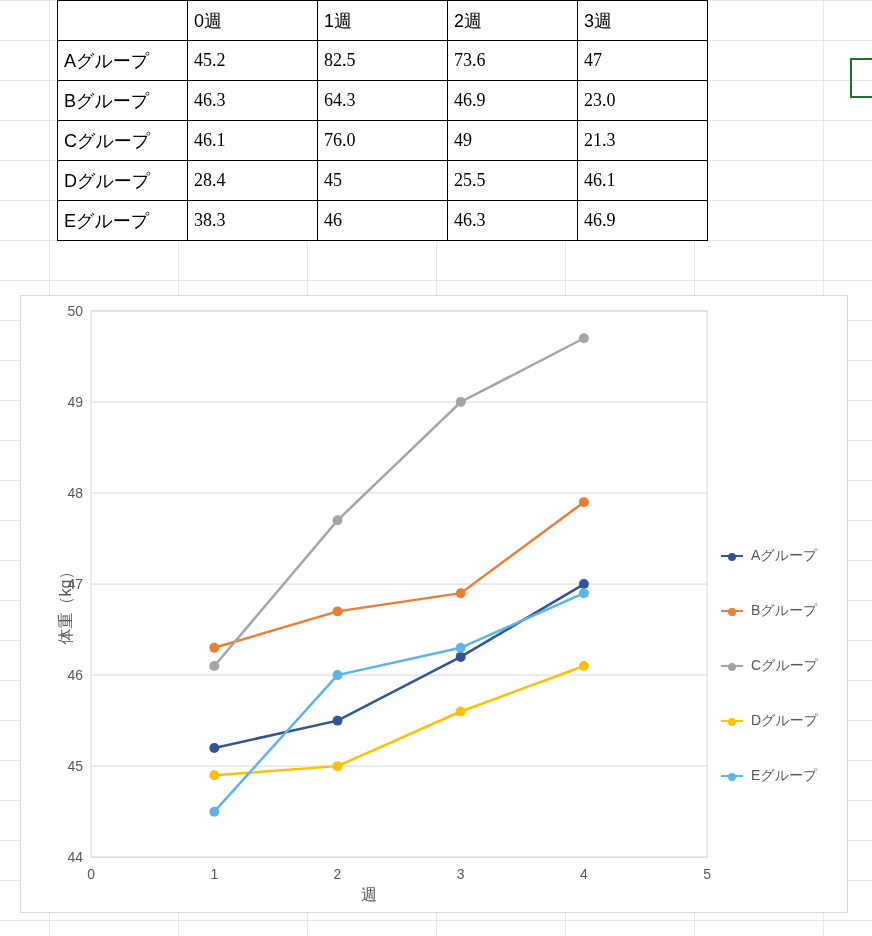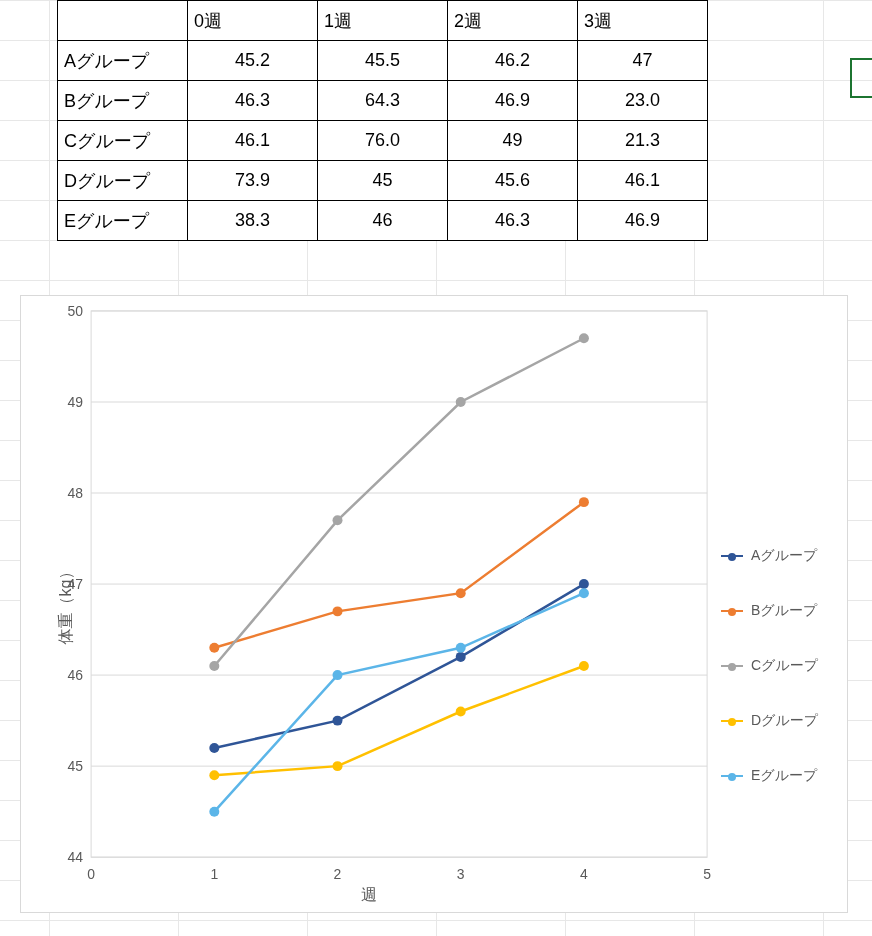--- a/index.html
+++ b/index.html
@@ -37,21 +37,21 @@
   .datatable th, .datatable td {
     border: 1px solid #000;
     height: 40px;
     box-sizing: border-box;
     padding: 0 6px;
     font-weight: normal;
     font-size: 18px;
     background: #fff;
   }
   .datatable th { text-align: left; }
-  .datatable td.num { text-align: center; }
+  .datatable td.num { text-align: left; font-family: Liberation Serif, serif; }
   .col0 { width: 130px; }
   .col1, .col2, .col3, .col4 { width: 130px; }
 
   .active-cell {
     position: absolute;
     top: 58px;
     left: 850px;
     width: 30px;
     height: 40px;
     border: 2px solid #1c7430;
@@ -137,43 +137,43 @@
         <tr>
       <th class="col0"></th>
       <th class="col1">0週</th>
       <th class="col2">1週</th>
       <th class="col3">2週</th>
       <th class="col4">3週</th>
     </tr>
     <tr>
       <th>Aグループ</th>
       <td class="num">45.2</td>
-      <td class="num">45.5</td>
-      <td class="num">46.2</td>
+      <td class="num">82.5</td>
+      <td class="num">73.6</td>
       <td class="num">47</td>
     </tr>
     <tr>
       <th>Bグループ</th>
       <td class="num">46.3</td>
       <td class="num">64.3</td>
       <td class="num">46.9</td>
       <td class="num">23.0</td>
     </tr>
     <tr>
       <th>Cグループ</th>
       <td class="num">46.1</td>
       <td class="num">76.0</td>
       <td class="num">49</td>
       <td class="num">21.3</td>
     </tr>
     <tr>
       <th>Dグループ</th>
-      <td class="num">73.9</td>
+      <td class="num">28.4</td>
       <td class="num">45</td>
-      <td class="num">45.6</td>
+      <td class="num">25.5</td>
       <td class="num">46.1</td>
     </tr>
     <tr>
       <th>Eグループ</th>
       <td class="num">38.3</td>
       <td class="num">46</td>
       <td class="num">46.3</td>
       <td class="num">46.9</td>
     </tr>
   </tbody>

